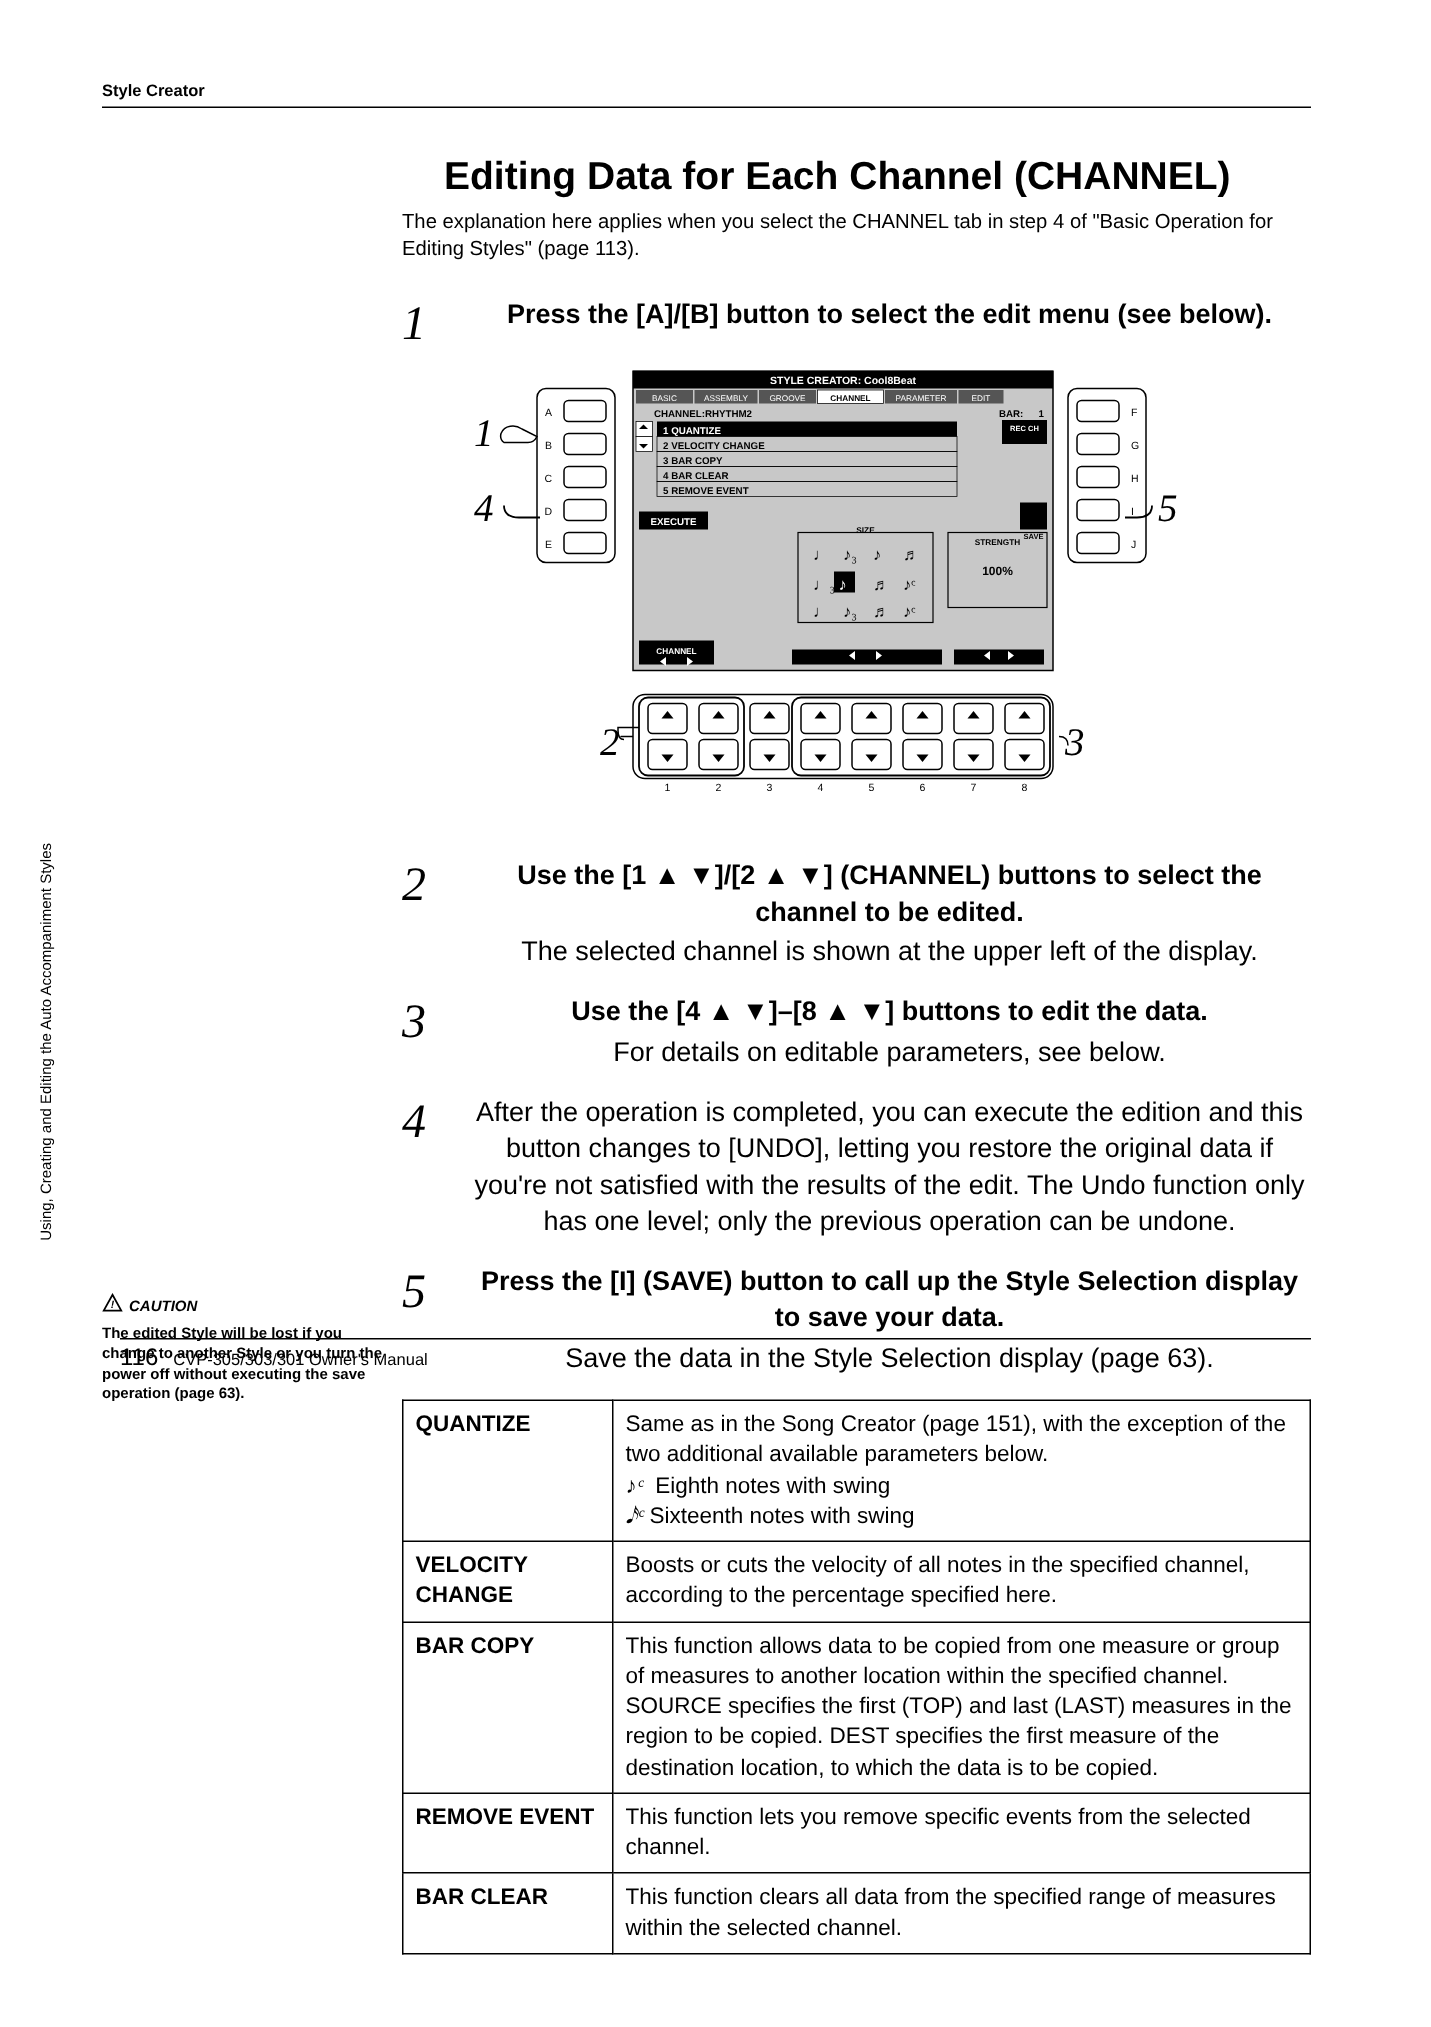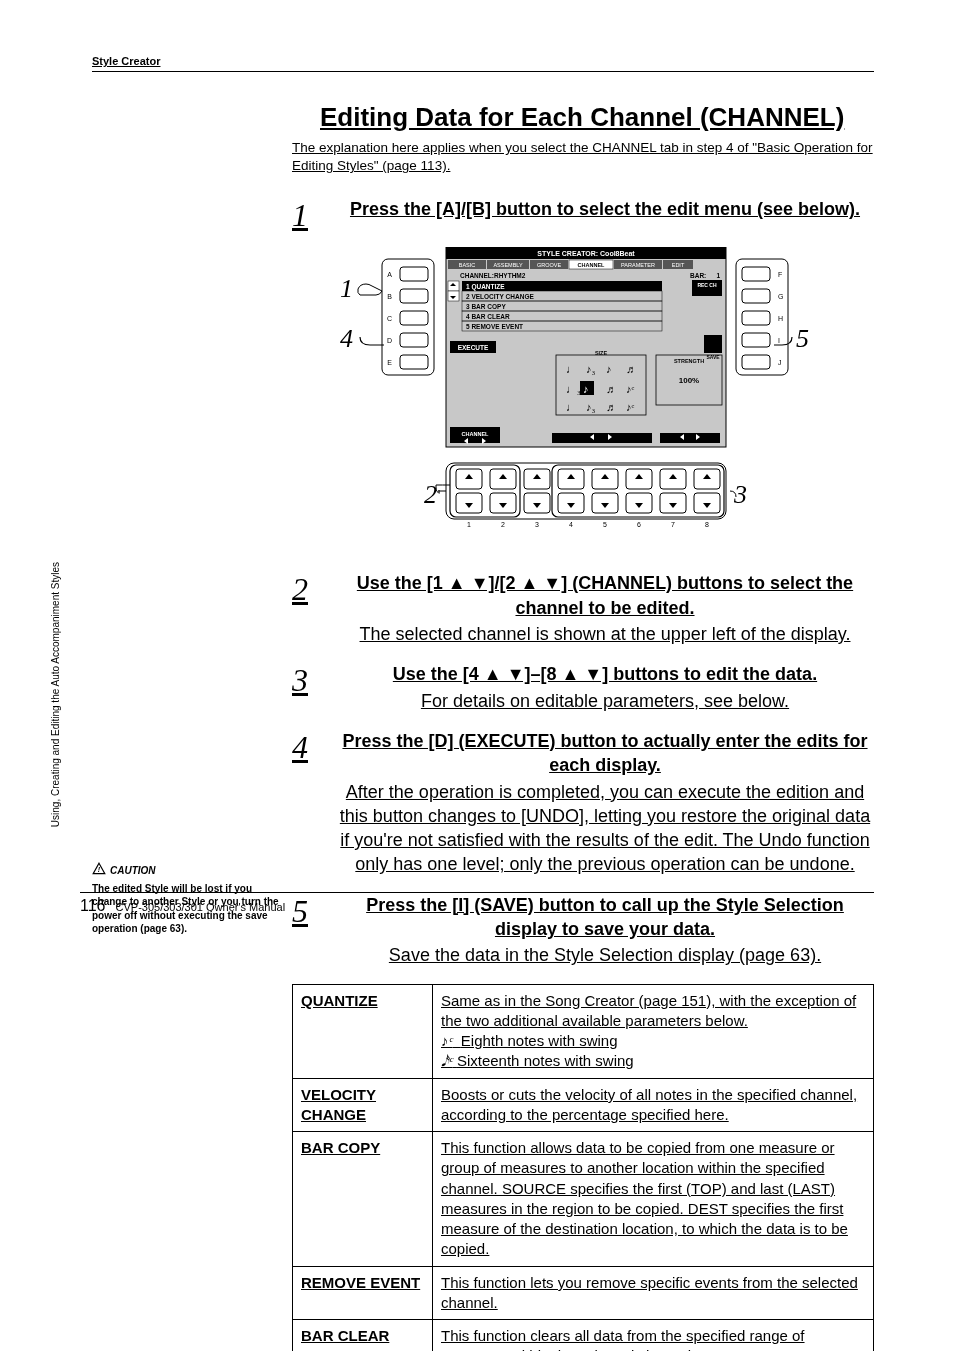--- a/index.html
+++ b/index.html
@@ -1,17 +1,17 @@
 <!DOCTYPE html>
 <html><head>
 <meta charset="utf-8">
 <style>
   * { margin: 0; padding: 0; box-sizing: border-box; }
   body { font-family: Arial, Helvetica, sans-serif; background: #fff; width: 954px; height: 1351px; position: relative; color: #000; }
-  .page { width: 954px; height: 951px; position: relative; padding: 55px 80px 40px 92px; text-decoration: underline; }
+  .page { width: 954px; height: 951px; position: relative; padding: 55px 80px 40px 68px; }
   .header { font-size: 11px; font-weight: bold; border-bottom: 1px solid #000; padding-bottom: 4px; margin-bottom: 30px; }
   .content { display: flex; }
   .sidebar { width: 200px; flex-shrink: 0; position: relative; }
   .main { flex: 1; }
   .vtab { position: absolute; left: -46px; top: 450px; writing-mode: vertical-rl; transform: rotate(180deg); font-size: 10px; padding: 10px 4px; border-radius: 4px; background: #fff; }
   .vtab span { display: inline-block; }
   .caution-block { position: absolute; top: 760px; left: 0; width: 190px; font-size: 10px; line-height: 1.35; }
   .caution-title { font-weight: bold; font-style: italic; display: flex; align-items: center; gap: 4px; margin-bottom: 2px; }
   .triangle { display: inline-block; }
   .caution-title svg { width: 14px; height: 14px; }
@@ -297,21 +297,20 @@
         <div class="stepnum">3</div>
         <div class="stepbody">
           <div class="step-title">Use the [4 ▲ ▼]–[8 ▲ ▼] buttons to edit the data.</div>
           <div>For details on editable parameters, see below.</div>
         </div>
       </div>
 
       <div class="step">
         <div class="stepnum">4</div>
         <div class="stepbody">
-          <div class="step-title">Press the [D] (EXECUTE) button to actually enter the edits for each display.</div>
           <div>After the operation is completed, you can execute the edition and this button changes to [UNDO], letting you restore the original data if you're not satisfied with the results of the edit. The Undo function only has one level; only the previous operation can be undone.</div>
         </div>
       </div>
 
       <div class="step">
         <div class="stepnum">5</div>
         <div class="stepbody">
           <div class="step-title">Press the [I] (SAVE) button to call up the Style Selection display to save your data.</div>
           <div>Save the data in the Style Selection display (page 63).</div>
         </div>

